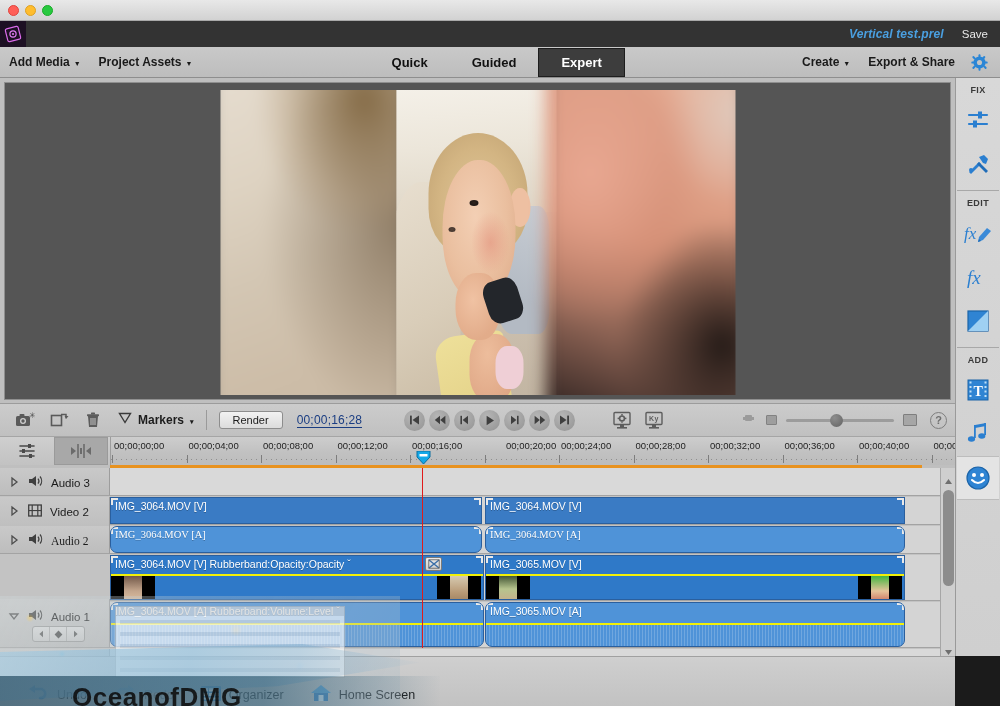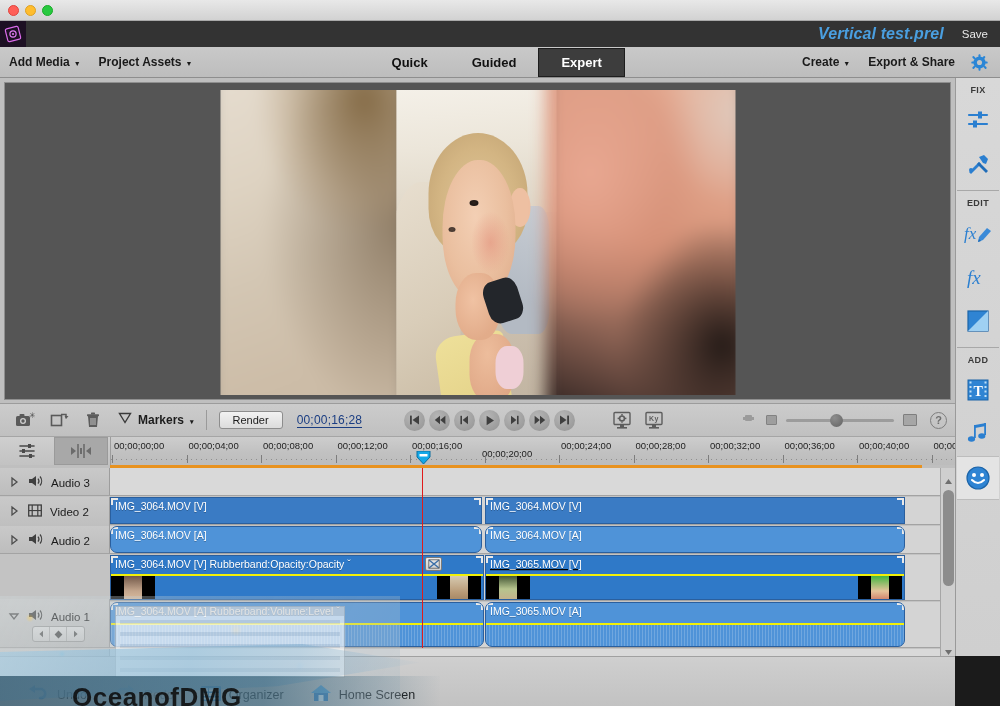--- a/index.html
+++ b/index.html
@@ -29,21 +29,21 @@
     background: #333333;
     display: flex; align-items: center;
   }
   .app-logo {
     width: 26px; height: 26px; background: #1d1023;
     display: flex; align-items: center; justify-content: center;
   }
   .app-logo svg { display: block; }
   .titlebar-spacer { flex: 1; }
   .project-name {
-    color: #4a9fe0; font-style: italic; font-size: 16px; font-weight: bold;
+    color: #4a9fe0; font-style: italic; font-size: 12px; font-weight: bold;
     margin-right: 18px; letter-spacing: 0.1px;
   }
   .save-btn { color: #e8e8e8; font-size: 11.5px; margin-right: 12px; cursor: pointer; }
 
   
   .menubar {
     position: absolute; left: 0; top: 47px; width: 1000px; height: 31px;
     background: linear-gradient(to bottom, #c9c9c9 0%, #bdbdbd 100%);
     border-bottom: 1px solid #8e8e8e;
     display: flex; align-items: center;
@@ -646,21 +646,21 @@
           <div class="ruler-tick" style="left: 3px;">00;00;00;00</div>
           <div class="ruler-major" style="left: 1px;"></div>
           <div class="ruler-tick" style="left: 77.5px;">00;00;04;00</div>
           <div class="ruler-major" style="left: 75.5px;"></div>
           <div class="ruler-tick" style="left: 152px;">00;00;08;00</div>
           <div class="ruler-major" style="left: 150px;"></div>
           <div class="ruler-tick" style="left: 226.5px;">00;00;12;00</div>
           <div class="ruler-major" style="left: 224.5px;"></div>
           <div class="ruler-tick" style="left: 301px;">00;00;16;00</div>
           <div class="ruler-major" style="left: 299px;"></div>
-          <div class="ruler-tick" style="left: 371px; margin-top: 8px;">00;00;20;00</div>
+          <div class="ruler-tick" style="left: 395px;">00;00;20;00</div>
           <div class="ruler-major" style="left: 373.5px;"></div>
           <div class="ruler-tick" style="left: 450px;">00;00;24;00</div>
           <div class="ruler-major" style="left: 448px;"></div>
           <div class="ruler-tick" style="left: 524.5px;">00;00;28;00</div>
           <div class="ruler-major" style="left: 522.5px;"></div>
           <div class="ruler-tick" style="left: 599px;">00;00;32;00</div>
           <div class="ruler-major" style="left: 597px;"></div>
           <div class="ruler-tick" style="left: 673.5px;">00;00;36;00</div>
           <div class="ruler-major" style="left: 671.5px;"></div>
           <div class="ruler-tick" style="left: 748px;">00;00;40;00</div>
@@ -717,21 +717,21 @@
               <div class="clip-corner-l"></div>
               <div class="clip-corner-r"></div>
             </div>
             <div class="clip v" style="left: 375px; width: 420px;">
               <div class="clip-label">IMG_3064.MOV [V]</div>
               <div class="clip-corner-l"></div>
               <div class="clip-corner-r"></div>
             </div>
           </div>
         </div>
-        <div class="track" style="top: 58px; height: 28px;">
+        <div class="track" style="top: 58px; height: 28px; font-family: Liberation Serif, serif;">
           <div class="track-head" style="height: 28px;">
             <div class="th-row">
               <span><svg width="12" height="12" viewBox="0 0 12 12">
                   <path d="M4 2 L9 6 L4 10 Z" fill="none" stroke="#4d4d4d" stroke-width="1.3"></path>
                 </svg></span>
               <span><svg width="15" height="14" viewBox="0 0 15 14">
                   <path d="M1 5h3l4-3v10l-4-3H1z" fill="#3f3f3f"></path>
                   <path d="M10 4.5a4 4 0 0 1 0 5" stroke="#3f3f3f" stroke-width="1.2" fill="none"></path>
                   <path d="M12 2.5a7 7 0 0 1 0 9" stroke="#3f3f3f" stroke-width="1.2" fill="none"></path>
                 </svg></span>
@@ -789,21 +789,21 @@
               <div class="clip-corner-l"></div>
               <div class="clip-corner-r"></div>
               <div class="rubber-line" style="top: 18px;"></div>
               <div class="thumb" style="left: 0px;">
                 <div class="inner" style="background: linear-gradient(rgb(109, 83, 68) 0%, rgb(196, 166, 141) 40%, rgb(224, 194, 164) 70%, rgb(138, 110, 88) 100%);"></div>
               </div>
               <div class="thumb" style="left: 326px;">
                 <div class="inner" style="background: linear-gradient(rgb(216, 205, 180) 0%, rgb(183, 152, 116) 45%, rgb(126, 100, 72) 100%);"></div>
               </div>
             </div>
-            <div class="clip v1" style="left: 375px; width: 420px; text-decoration: underline;">
+            <div class="clip v1" style="left: 375px; width: 420px;">
               <div class="clip-label">IMG_3065.MOV [V]</div>
               <div class="clip-corner-l"></div>
               <div class="clip-corner-r"></div>
               <div class="rubber-line" style="top: 18px;"></div>
               <div class="thumb" style="left: 0px;">
                 <div class="inner" style="background: linear-gradient(rgb(59, 78, 47) 0%, rgb(182, 196, 142) 35%, rgb(202, 168, 138) 75%, rgb(58, 44, 34) 100%);"></div>
               </div>
               <div class="thumb" style="left: 372px;">
                 <div class="inner" style="background: linear-gradient(rgb(57, 181, 58) 0%, rgb(230, 196, 154) 40%, rgb(200, 106, 90) 70%, rgb(240, 231, 221) 100%);"></div>
               </div>

